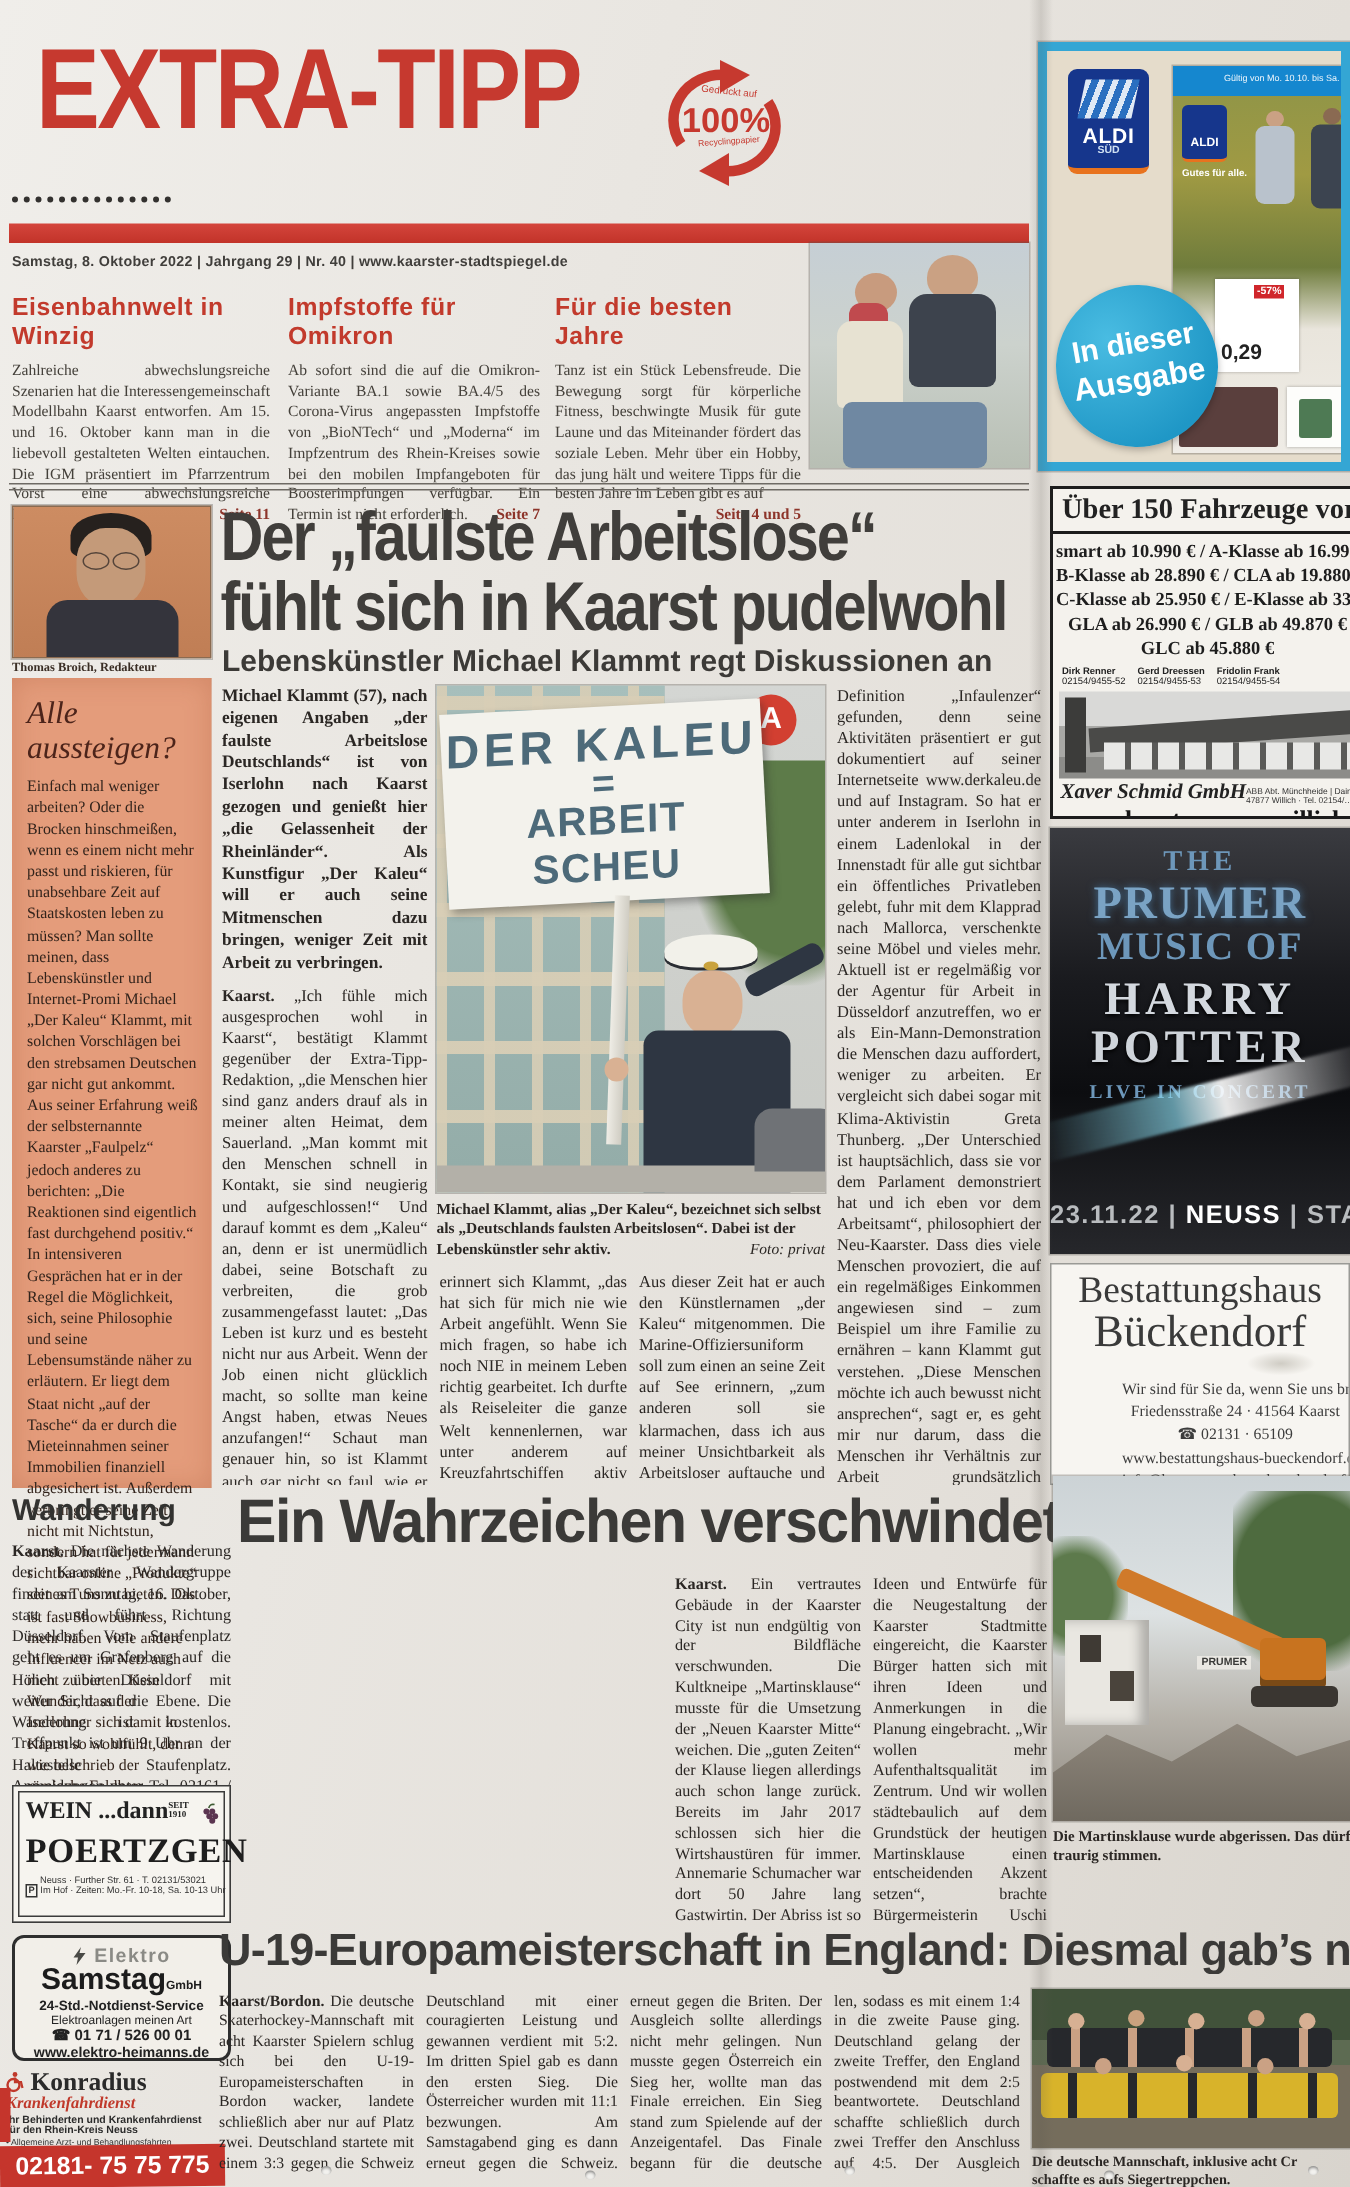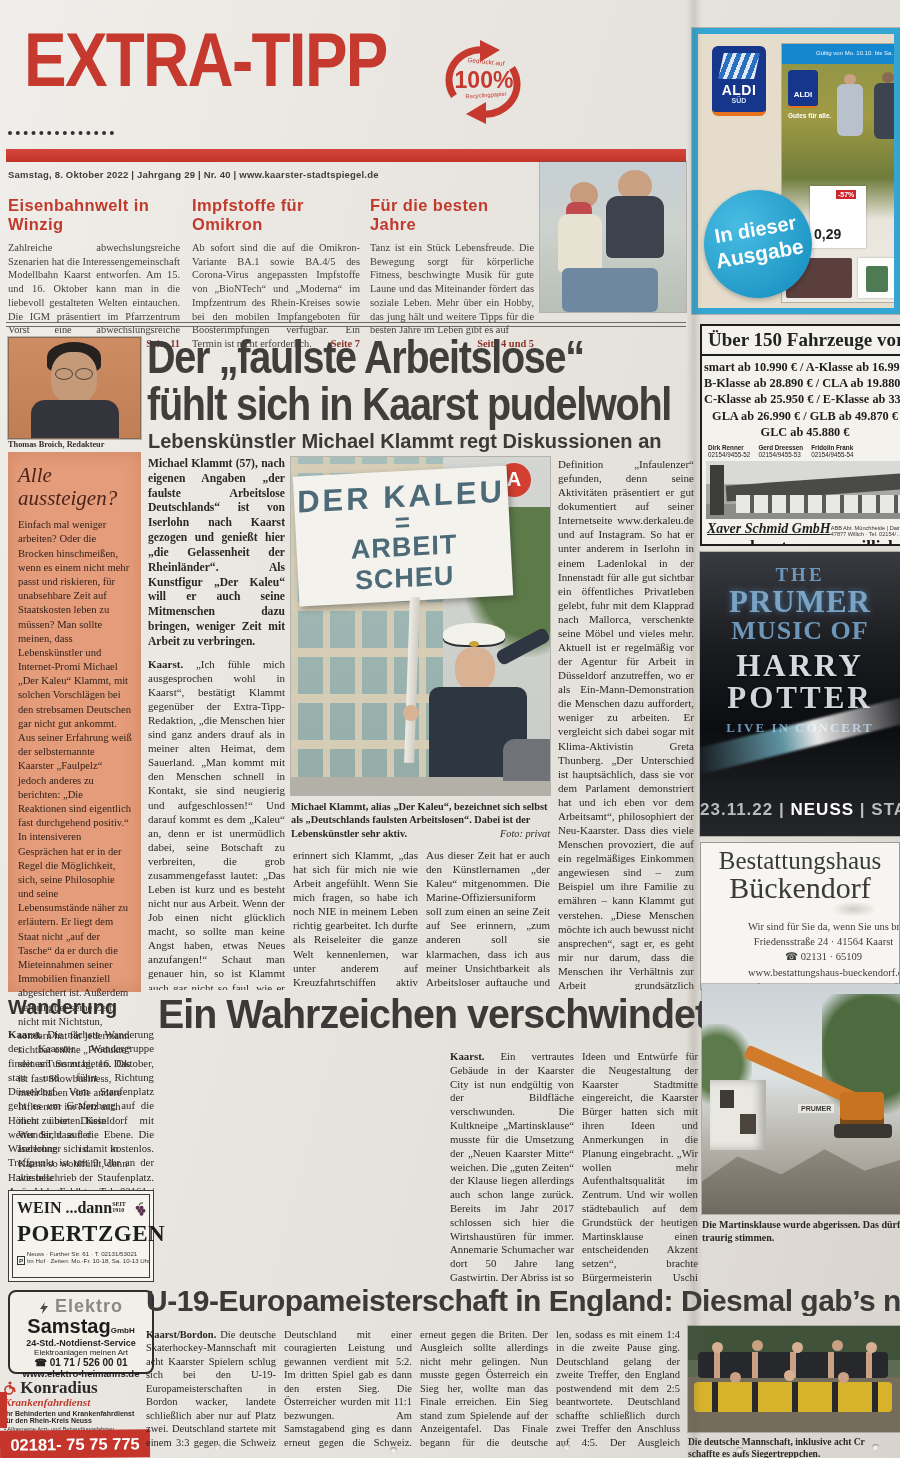--- a/index.html
+++ b/index.html
@@ -203,21 +203,21 @@
       <div><b>Dirk Renner</b><br><span>02154/9455-52</span></div>
       <div><b>Gerd Dreessen</b><br><span>02154/9455-53</span></div>
       <div><b>Fridolin Frank</b><br><span>02154/9455-54</span></div>
     </div>
     <div style="position:relative;height:58px;margin:2px 4px;background:linear-gradient(180deg,#d9d9d7 0 40%,#a8a8a5 40% 75%,#8c8c89 75% 100%);overflow:hidden;">
       <div class="ab" style="left:4px;top:4px;width:14px;height:50px;background:#3c3c3a;"></div>
       <div class="ab" style="left:20px;top:18px;width:190px;height:16px;background:#4a4a48;transform:rotate(-4deg);"></div>
       <div class="ab" style="left:30px;top:34px;width:180px;height:18px;background:repeating-linear-gradient(90deg,#e8e8e6 0 14px,#5a5a58 14px 18px);"></div>
     </div>
     <div style="display:flex;justify-content:space-between;align-items:flex-end;padding:0 5px;">
-      <div class="serif" style="font-weight:bold;font-style:italic;font-size:14px;color:#222;white-space:nowrap;text-decoration:underline;">Xaver Schmid GmbH</div>
+      <div class="serif" style="font-weight:bold;font-style:italic;font-size:14px;color:#222;white-space:nowrap;">Xaver Schmid GmbH</div>
       <div class="sans" style="font-size:5.6px;color:#333;text-align:left;white-space:nowrap;">
         <span>ABB Abt. Münchheide | Daimlerstr.</span><br>
         <span>47877 Willich · Tel. 02154/…</span>
       </div>
     </div>
     <div class="serif" style="font-weight:bold;font-size:17px;white-space:nowrap;padding:0 3px;color:#151515;">www.der-stern-von-willich.de</div>
   </div>
 
   <div class="ab photo" style="left:700px;top:552px;width:200px;height:284px;background:linear-gradient(180deg,#3a3b40 0%,#1a1b1f 35%,#0c0d10 62%,#26272b 100%);text-align:center;">
     <div class="serif" style="margin-top:12px;font-weight:bold;font-size:19px;letter-spacing:3px;color:#6d97ba;">THE</div>
@@ -272,21 +272,21 @@
     </div>
     <div class="serif" style="font-weight:bold;font-size:23px;letter-spacing:.5px;color:#1e1e1e;white-space:nowrap;">POERTZGEN</div>
     <div class="sans" style="font-size:6.2px;color:#333;text-align:center;margin-top:3px;white-space:nowrap;">Neuss · Further Str. 61 · T. 02131/53021</div>
     <div class="sans" style="font-size:6.2px;color:#333;text-align:center;white-space:nowrap;">
       <span style="border:1px solid #333;padding:0 1px;font-weight:bold;">P</span>
       <span>Im Hof · Zeiten: Mo.-Fr. 10-18, Sa. 10-13 Uhr</span>
     </div>
   </div>
 
   <div class="ab adbox" style="left:8px;top:1290px;width:146px;height:84px;border:2px solid #2e2e2e;border-radius:8px;background:#f2efe9;text-align:center;padding-top:4px;box-sizing:border-box;">
-    <div class="sans" style="font-weight:900;font-size:18px;letter-spacing:1px;color:#8a8a85;">
+    <div class="sans" style="font-weight:900;font-size:13px;letter-spacing:1px;color:#8a8a85;">
       <svg width="10" height="12" viewBox="0 0 10 12" style="vertical-align:-2px;">
           <polygon points="6,0 1,7 4,7 3,12 9,4 5,4" fill="#4a4a46"></polygon>
         </svg>
       <span>Elektro</span>
     </div>
     <div class="sans" style="font-weight:900;font-size:20px;color:#1c1c1c;margin-top:-2px;">
       <span>Samstag</span><span style="font-size:8px;">GmbH</span>
     </div>
     <div class="sans" style="font-weight:bold;font-size:9px;color:#222;">24-Std.-Notdienst-Service</div>
     <div class="sans" style="font-size:8px;color:#222;">Elektroanlagen meinen Art</div>

